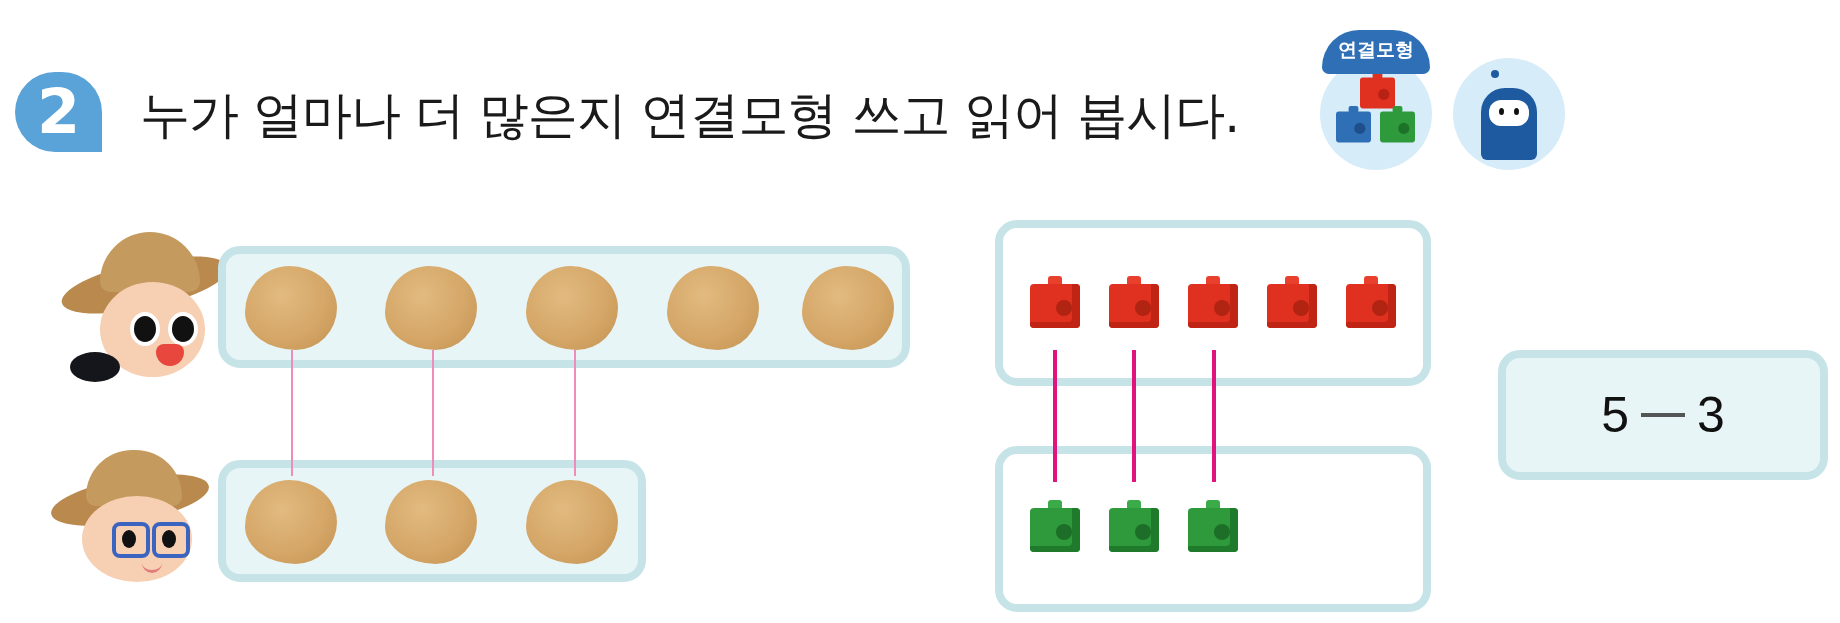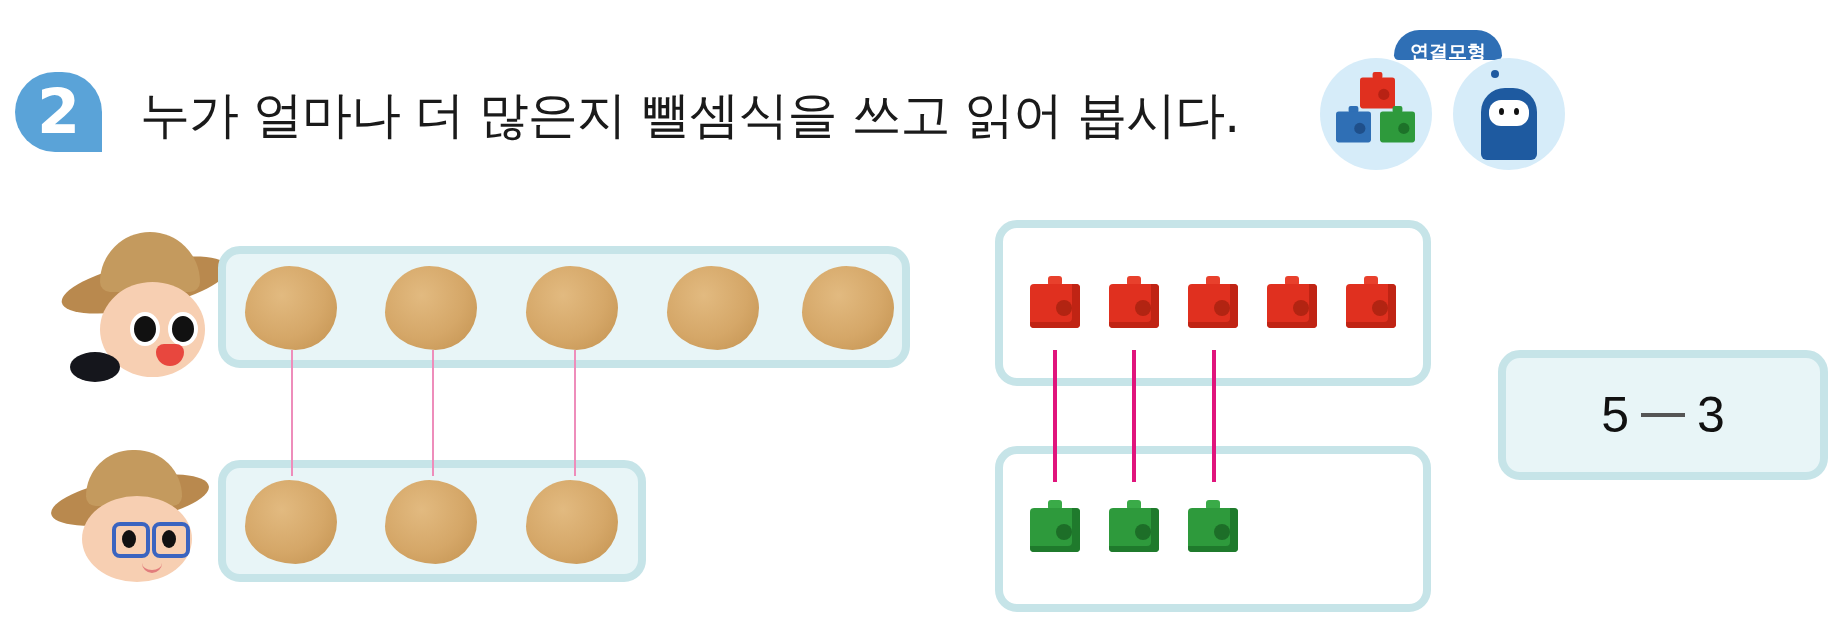--- a/index.html
+++ b/index.html
@@ -2,41 +2,41 @@
 <html><head>
 <meta charset="utf-8">
 <style>
   html, body { margin:0; padding:0; background:#ffffff; }
   body { width:1840px; height:623px; position:relative; overflow:hidden; font-family:"DejaVu Sans", sans-serif; }
   .abs { position:absolute; }
   .badge { left:15px; top:72px; width:87px; height:80px; background:#5aa3d8; border-radius:40px 40px 0 40px; color:#fff; font-weight:bold; font-size:62px; line-height:80px; text-align:center; font-family:"DejaVu Sans", sans-serif; }
   .title { left:140px; top:80px; font-size:50px; color:#1a1a1a; line-height:70px; white-space:nowrap; letter-spacing:-1px; }
   .icon-circle { border-radius:50%; background:#d6ecf9; }
   .model-icon { left:1320px; top:58px; width:112px; height:112px; }
-  .model-label { left:1394px; top:30px; width:108px; height:30px; background:#2f6fb5; border-radius:54px 54px 10px 10px; color:#fff; font-size:19px; font-weight:bold; text-align:center; line-height:42px; }
+  .model-label { left:1322px; top:30px; width:108px; height:44px; background:#2f6fb5; border-radius:54px 54px 10px 10px; color:#fff; font-size:19px; font-weight:bold; text-align:center; line-height:42px;font-family:Liberation Mono, monospace; }
   .robot-icon { left:1453px; top:58px; width:112px; height:112px; }
   .panel { border:8px solid #c6e4e8; border-radius:22px; background:#e8f5f7; box-sizing:border-box; }
   .panel.white { background:#ffffff; }
   .potato { width:92px; height:84px; background:radial-gradient(ellipse at 40% 35%, #e2ba80 0%, #d5a768 55%, #c2914f 100%); border-radius:48% 52% 45% 55% / 55% 50% 50% 45%; }
   .link-line { width:2px; background:#ee8dbb; }
   .link-line.strong { width:4px; background:#e0147c; }
   .cube { width:50px; height:52px; }
   .cube .top { position:absolute; left:18px; top:0; width:14px; height:10px; border-radius:3px; }
   .cube .body { position:absolute; left:0; top:8px; width:50px; height:44px; border-radius:4px; }
   .cube .hole { position:absolute; left:26px; top:24px; width:16px; height:16px; border-radius:50%; }
   .face { border-radius:50%; }
   .expr { left:1498px; top:350px; width:330px; height:130px; }
   .expr-text { position:absolute; left:0; right:0; top:0; bottom:0; display:flex; align-items:center; justify-content:center; font-size:50px; color:#111; font-family:"Liberation Sans", sans-serif; }
   .expr-text .minus { display:inline-block; width:44px; height:4px; background:#555; margin:0 12px; }
 </style>
 </head>
 <body>
 
 <div class="abs badge">2</div>
-<div class="abs title">누가 얼마나 더 많은지 뺄셈식을 쓰고 읽어 봅시다.</div>
+<div class="abs title">누가 얼마나 더 많은지 연결모형 쓰고 읽어 봅시다.</div>
 
 <div class="abs icon-circle model-icon">
   <div class="abs cube" style="left:40px;top:14px;transform:scale(0.7);transform-origin:0 0;">
     <div class="top" style="background:#e0301f"></div>
       <div class="body" style="background:#e0301f"></div>
       <div class="hole" style="background:#b82214"></div>
   </div>
   <div class="abs cube" style="left:16px;top:48px;transform:scale(0.7);transform-origin:0 0;">
     <div class="top" style="background:#2f6fb5"></div>
       <div class="body" style="background:#2f6fb5"></div>

